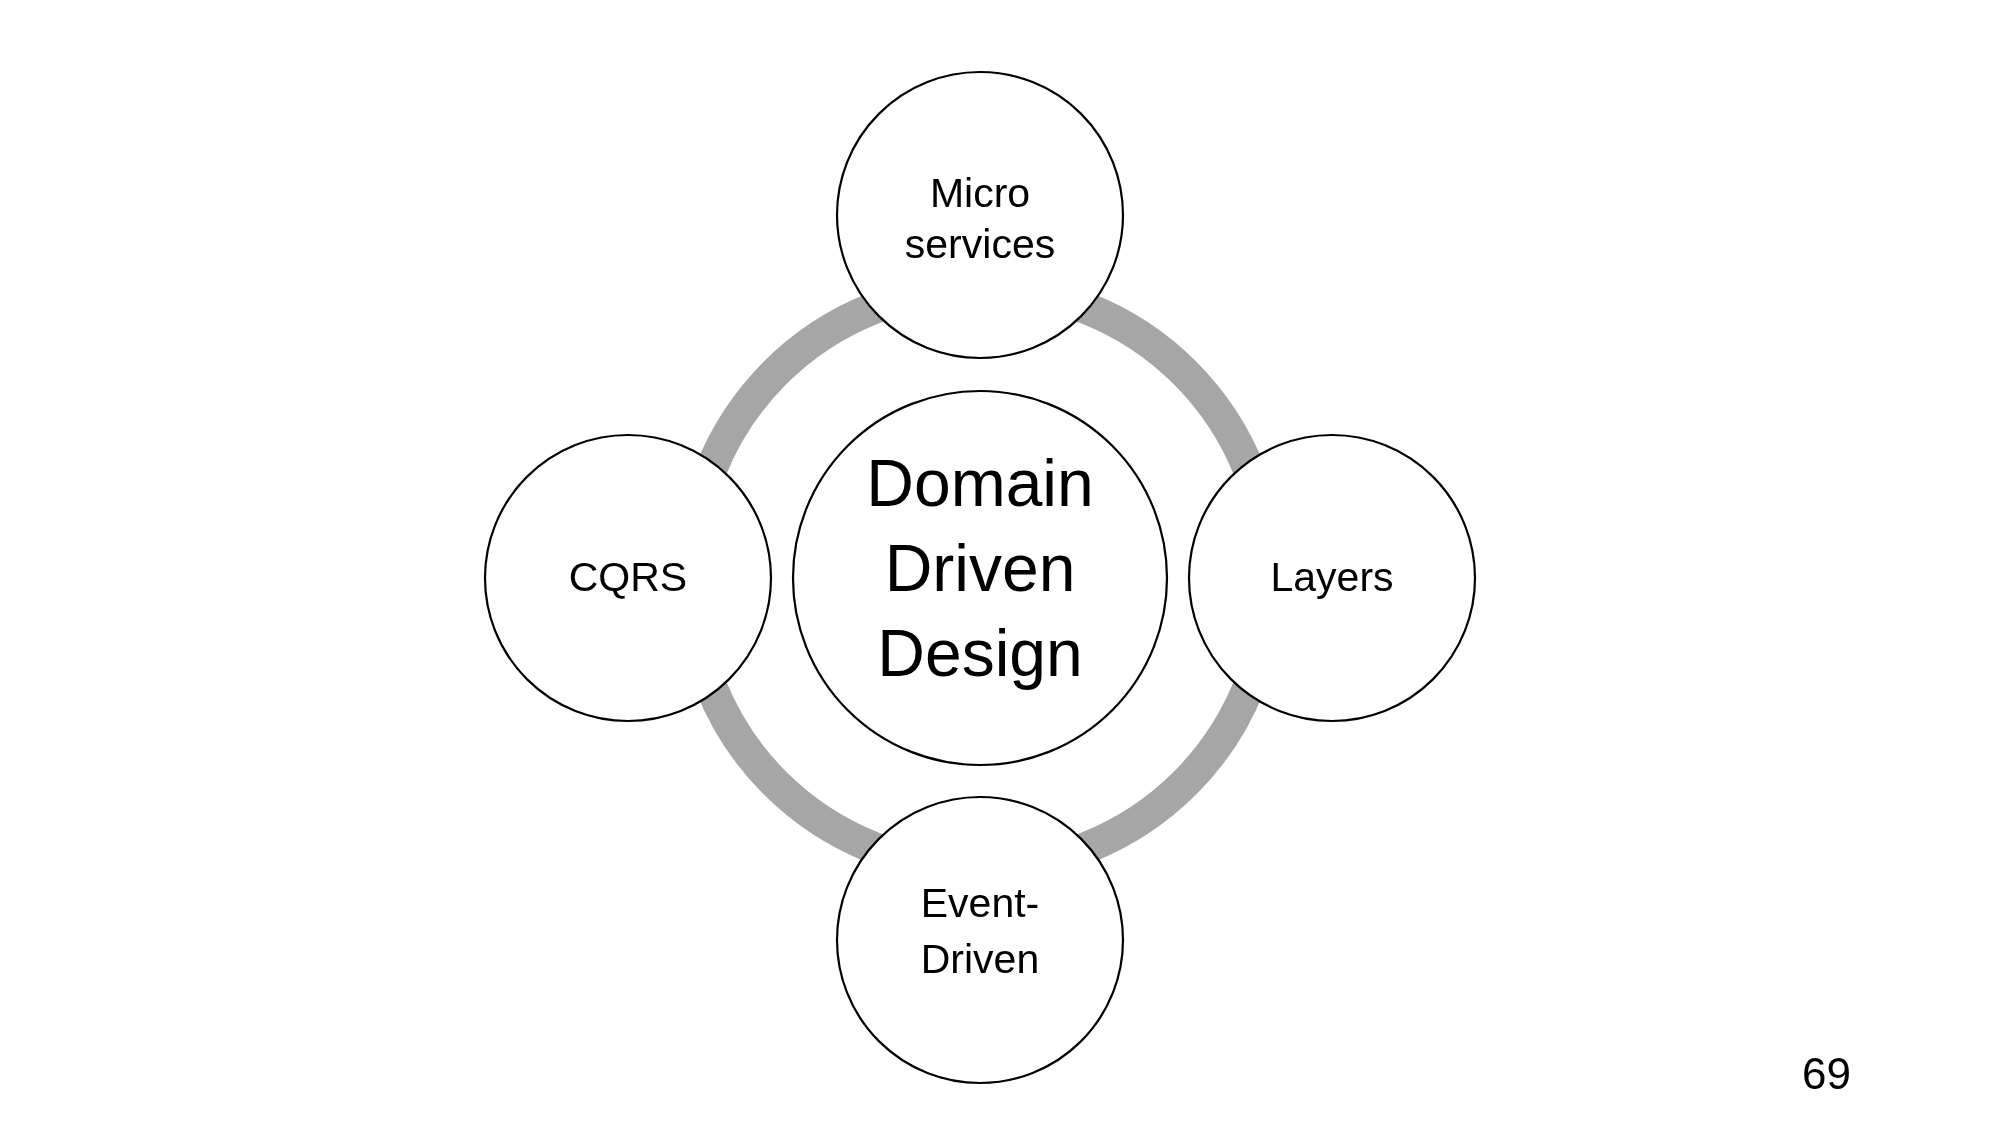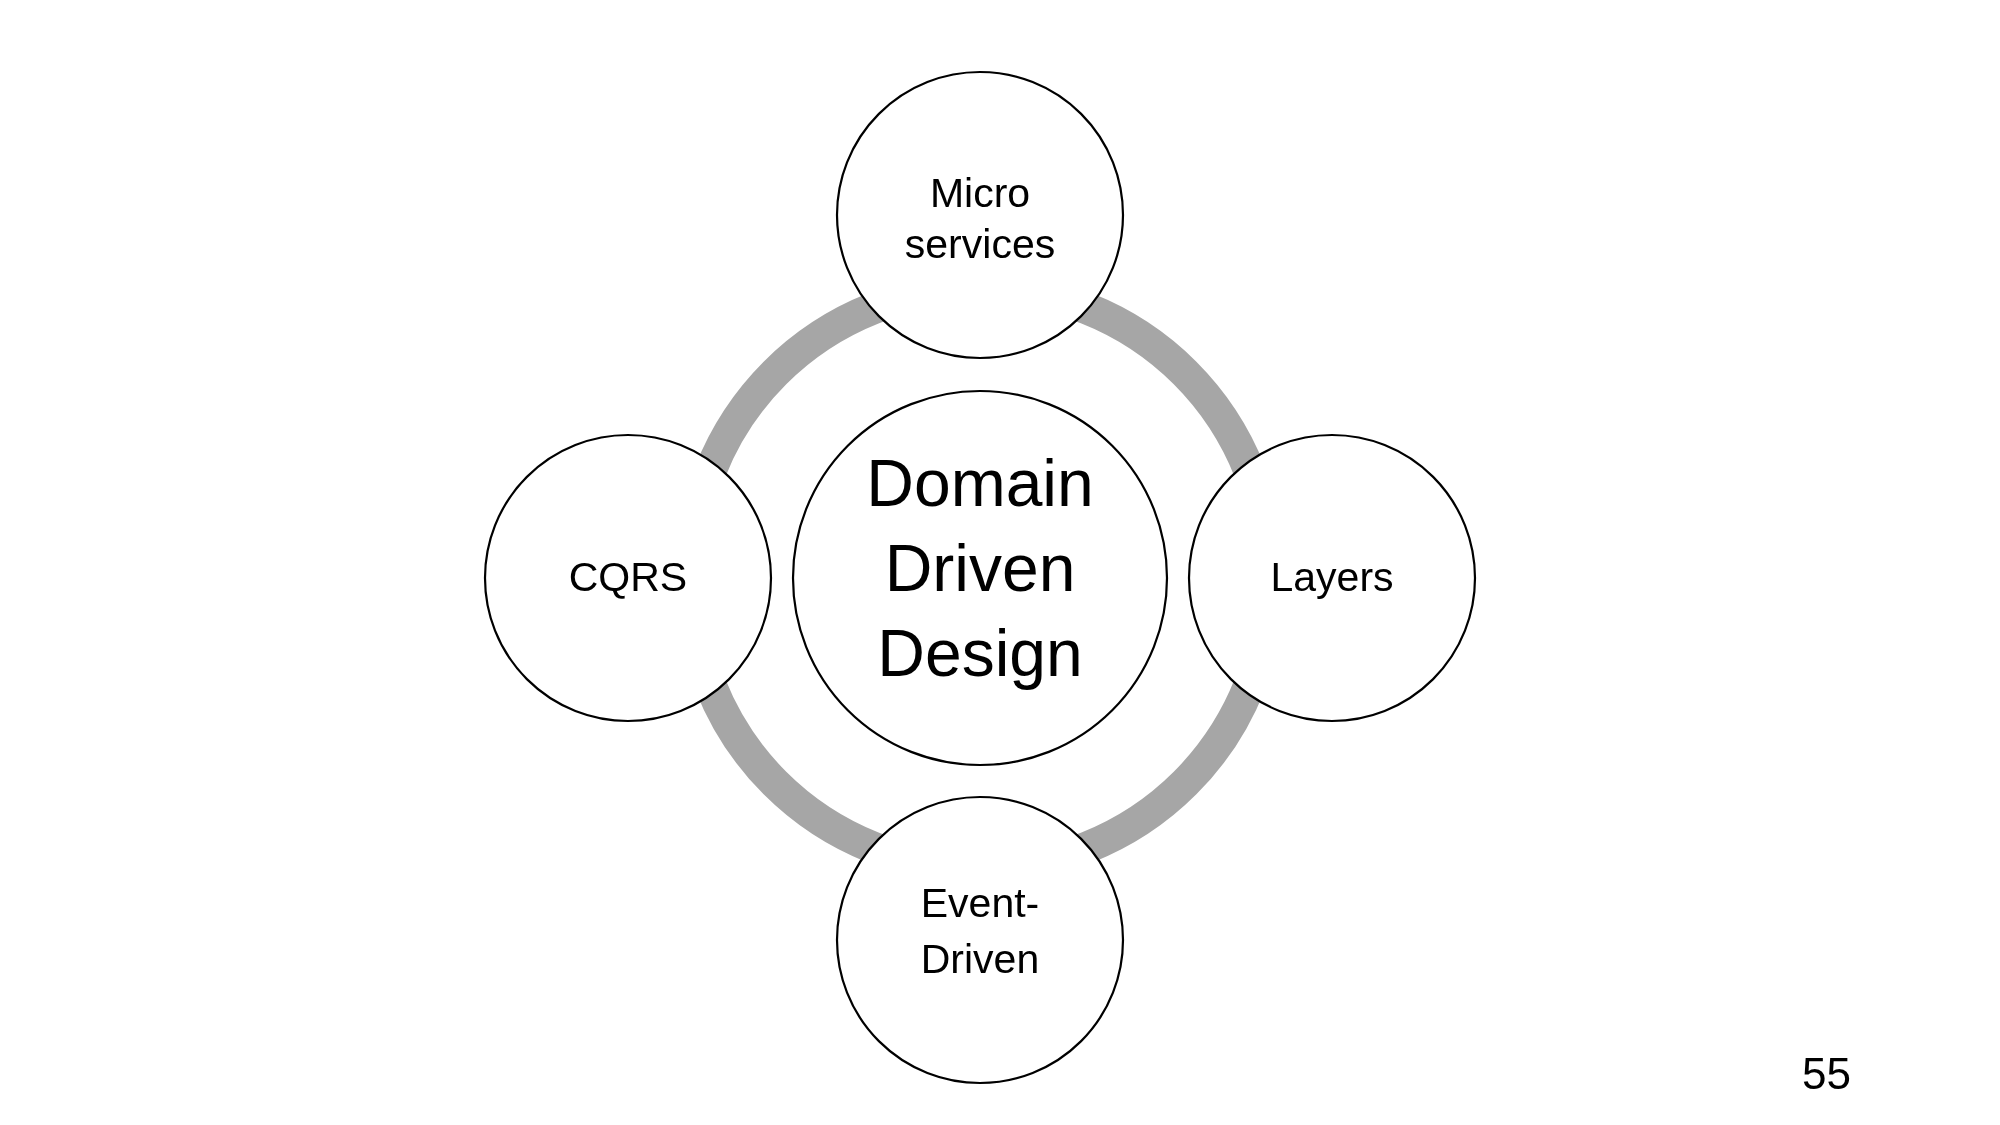--- a/index.html
+++ b/index.html
@@ -80,15 +80,15 @@
 
     <g>
       <circle cx="980" cy="578" r="187" fill="#FFFFFF" stroke="#000000" stroke-width="2.2"></circle>
       <text class="node-label center-label" x="980" y="489">Domain</text>
       <text class="node-label center-label" x="980" y="574">Driven</text>
       <text class="node-label center-label" x="980" y="659">Design</text>
     </g>
 
   </svg>
 
-  <div class="page-number-text">55</div>
+  <div class="page-number-text">69</div>
 
 </div>
 
 </body></html>

